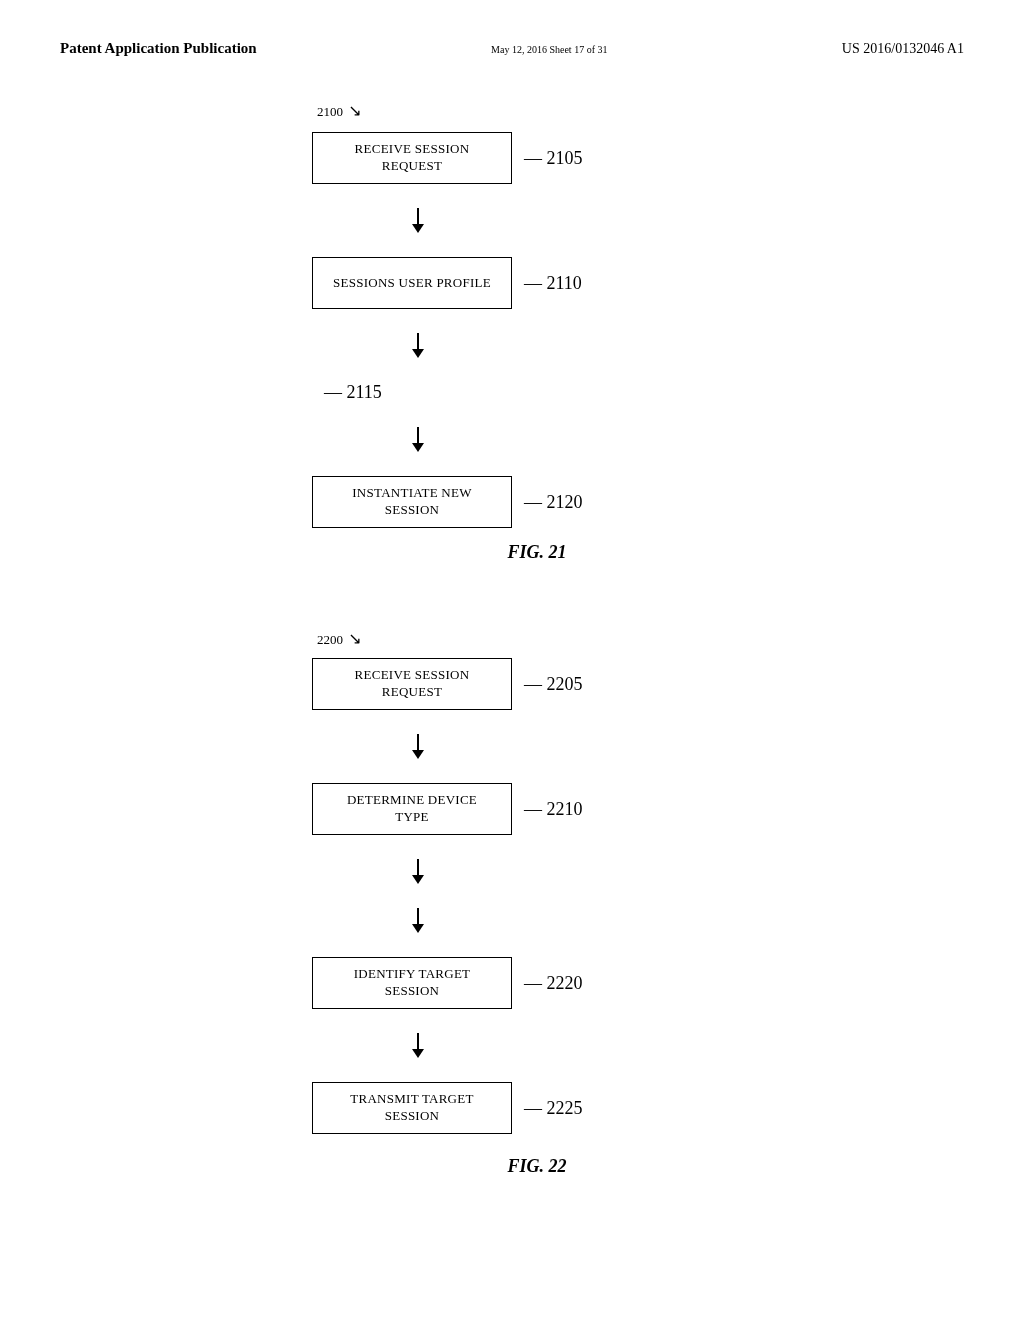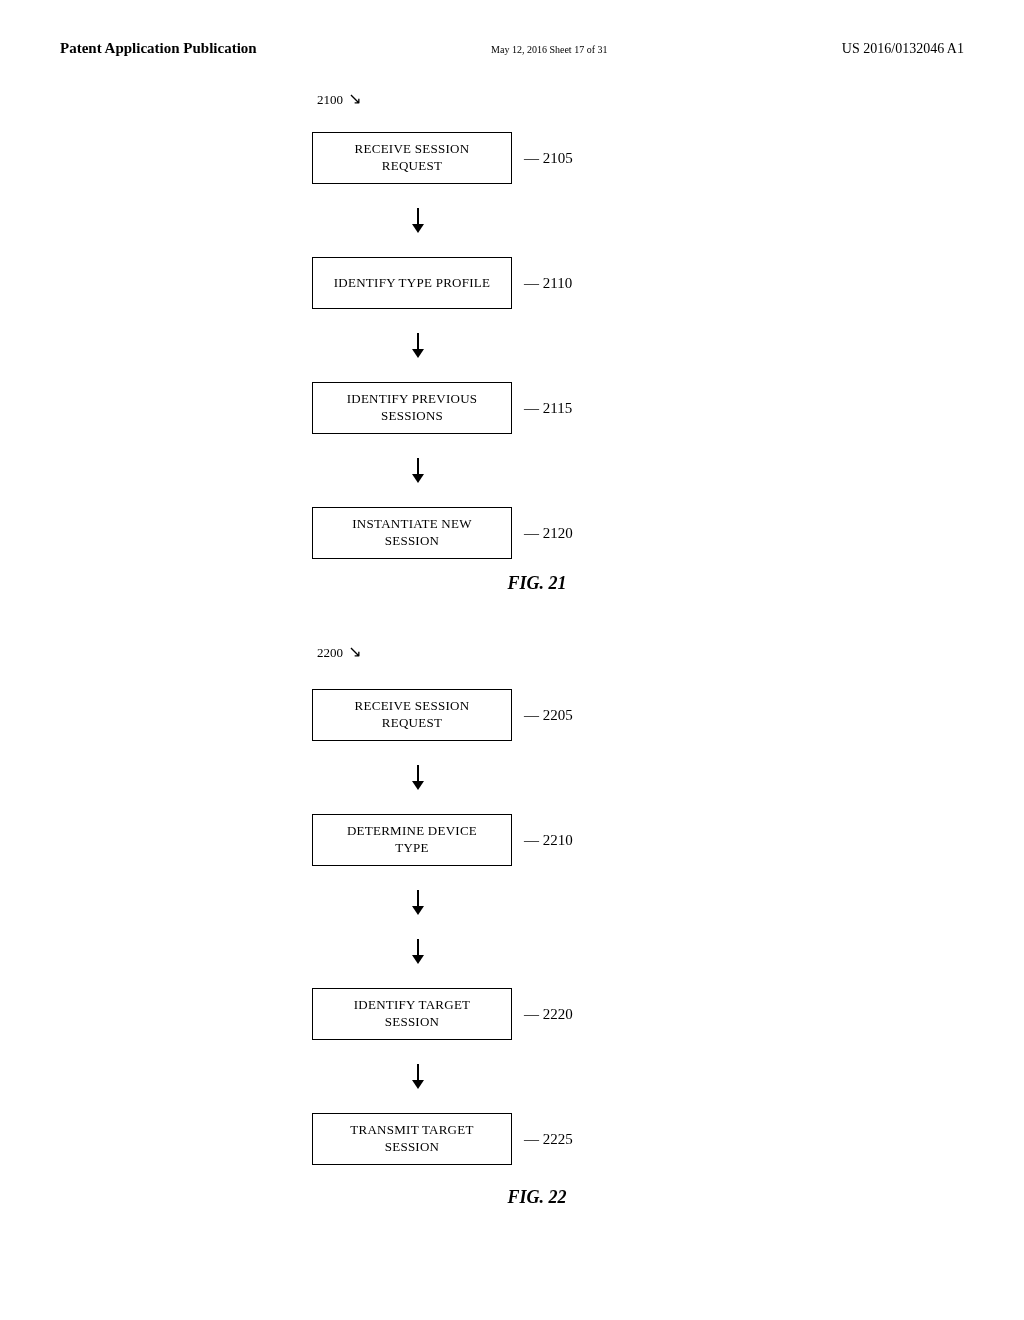--- a/index.html
+++ b/index.html
@@ -79,55 +79,55 @@
     .fig21-outer {
       position: relative;
       width: 500px;
       margin: 0 auto;
       padding-top: 10px;
     }
 
     .fig21-2100 {
       position: absolute;
       left: 55px;
-      top: 12px;
+      top: 24px;
       font-size: 13px;
     }
 
     .fig22-outer {
       position: relative;
       width: 500px;
       margin: 0 auto;
       padding-top: 10px;
     }
 
     .fig22-2200 {
       position: absolute;
       left: 55px;
-      top: 8px;
+      top: 26px;
       font-size: 13px;
     }
 
     .flow-inner {
       display: flex;
       flex-direction: column;
       align-items: flex-start;
       margin-left: 50px;
       gap: 24px;
     }
 
     .box-row {
       display: flex;
       align-items: center;
       width: 300px;
       justify-content: flex-start;
     }
 
     .side-label {
-      font-size: 15px;
+      font-size: 18px;
       margin-left: 12px;
       white-space: nowrap;
     }
 
     .line-and-arrow {
       display: flex;
       flex-direction: column;
       align-items: center;
       margin-left: 100px;
     }
@@ -153,31 +153,30 @@
       <div class="flow-box">RECEIVE SESSION<br>REQUEST</div>
       <span class="side-label">— 2105</span>
     </div>
 
     <div class="line-and-arrow">
       <div class="line-seg" style="height:16px;"></div>
       <div class="arrowhead-down"></div>
     </div>
 
     <div class="box-row">
-      <div class="flow-box">IDENTIFY TYPE PROFILE</div>
+      <div class="flow-box">SESSIONS USER PROFILE</div>
       <span class="side-label">— 2110</span>
     </div>
 
     <div class="line-and-arrow">
       <div class="line-seg" style="height:16px;"></div>
       <div class="arrowhead-down"></div>
     </div>
 
     <div class="box-row">
-      <div class="flow-box">IDENTIFY PREVIOUS<br>SESSIONS</div>
       <span class="side-label">— 2115</span>
     </div>
 
     <div class="line-and-arrow">
       <div class="line-seg" style="height:16px;"></div>
       <div class="arrowhead-down"></div>
     </div>
 
     <div class="box-row">
       <div class="flow-box">INSTANTIATE NEW<br>SESSION</div>

